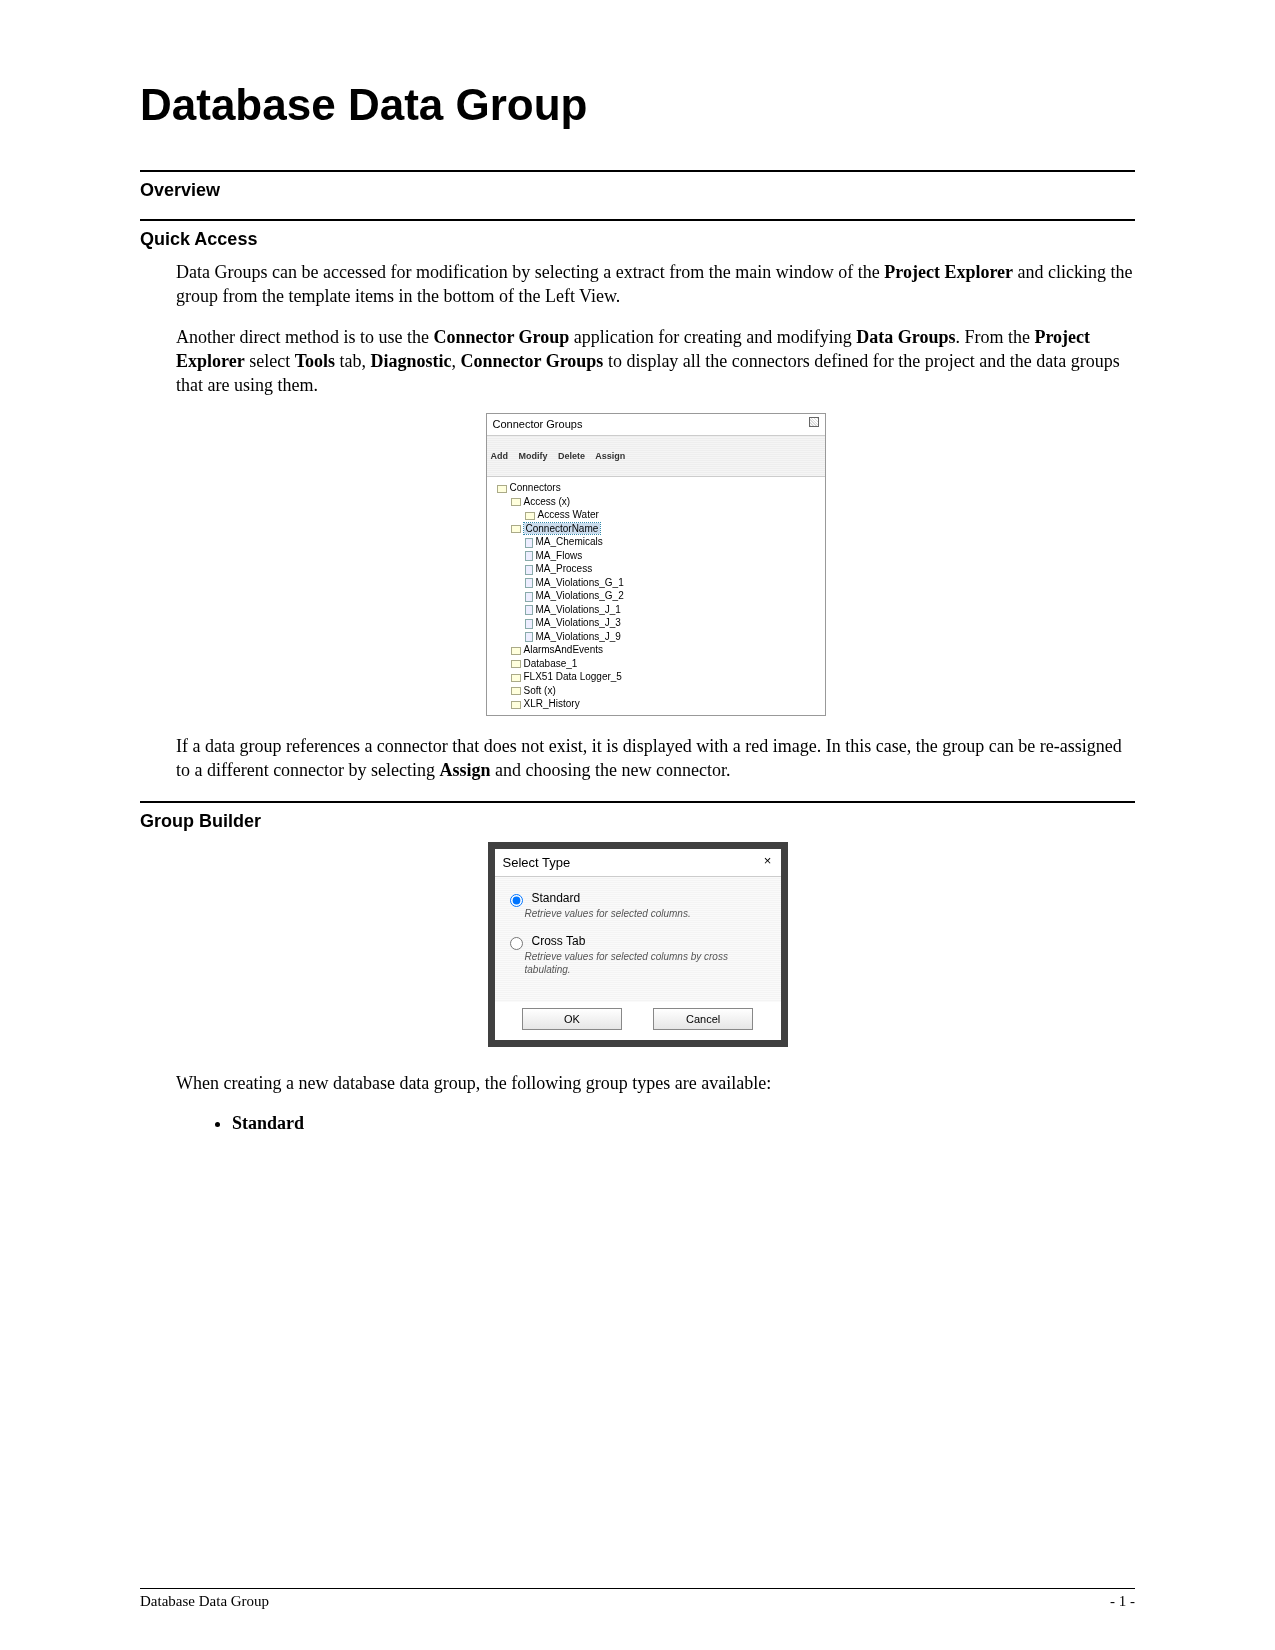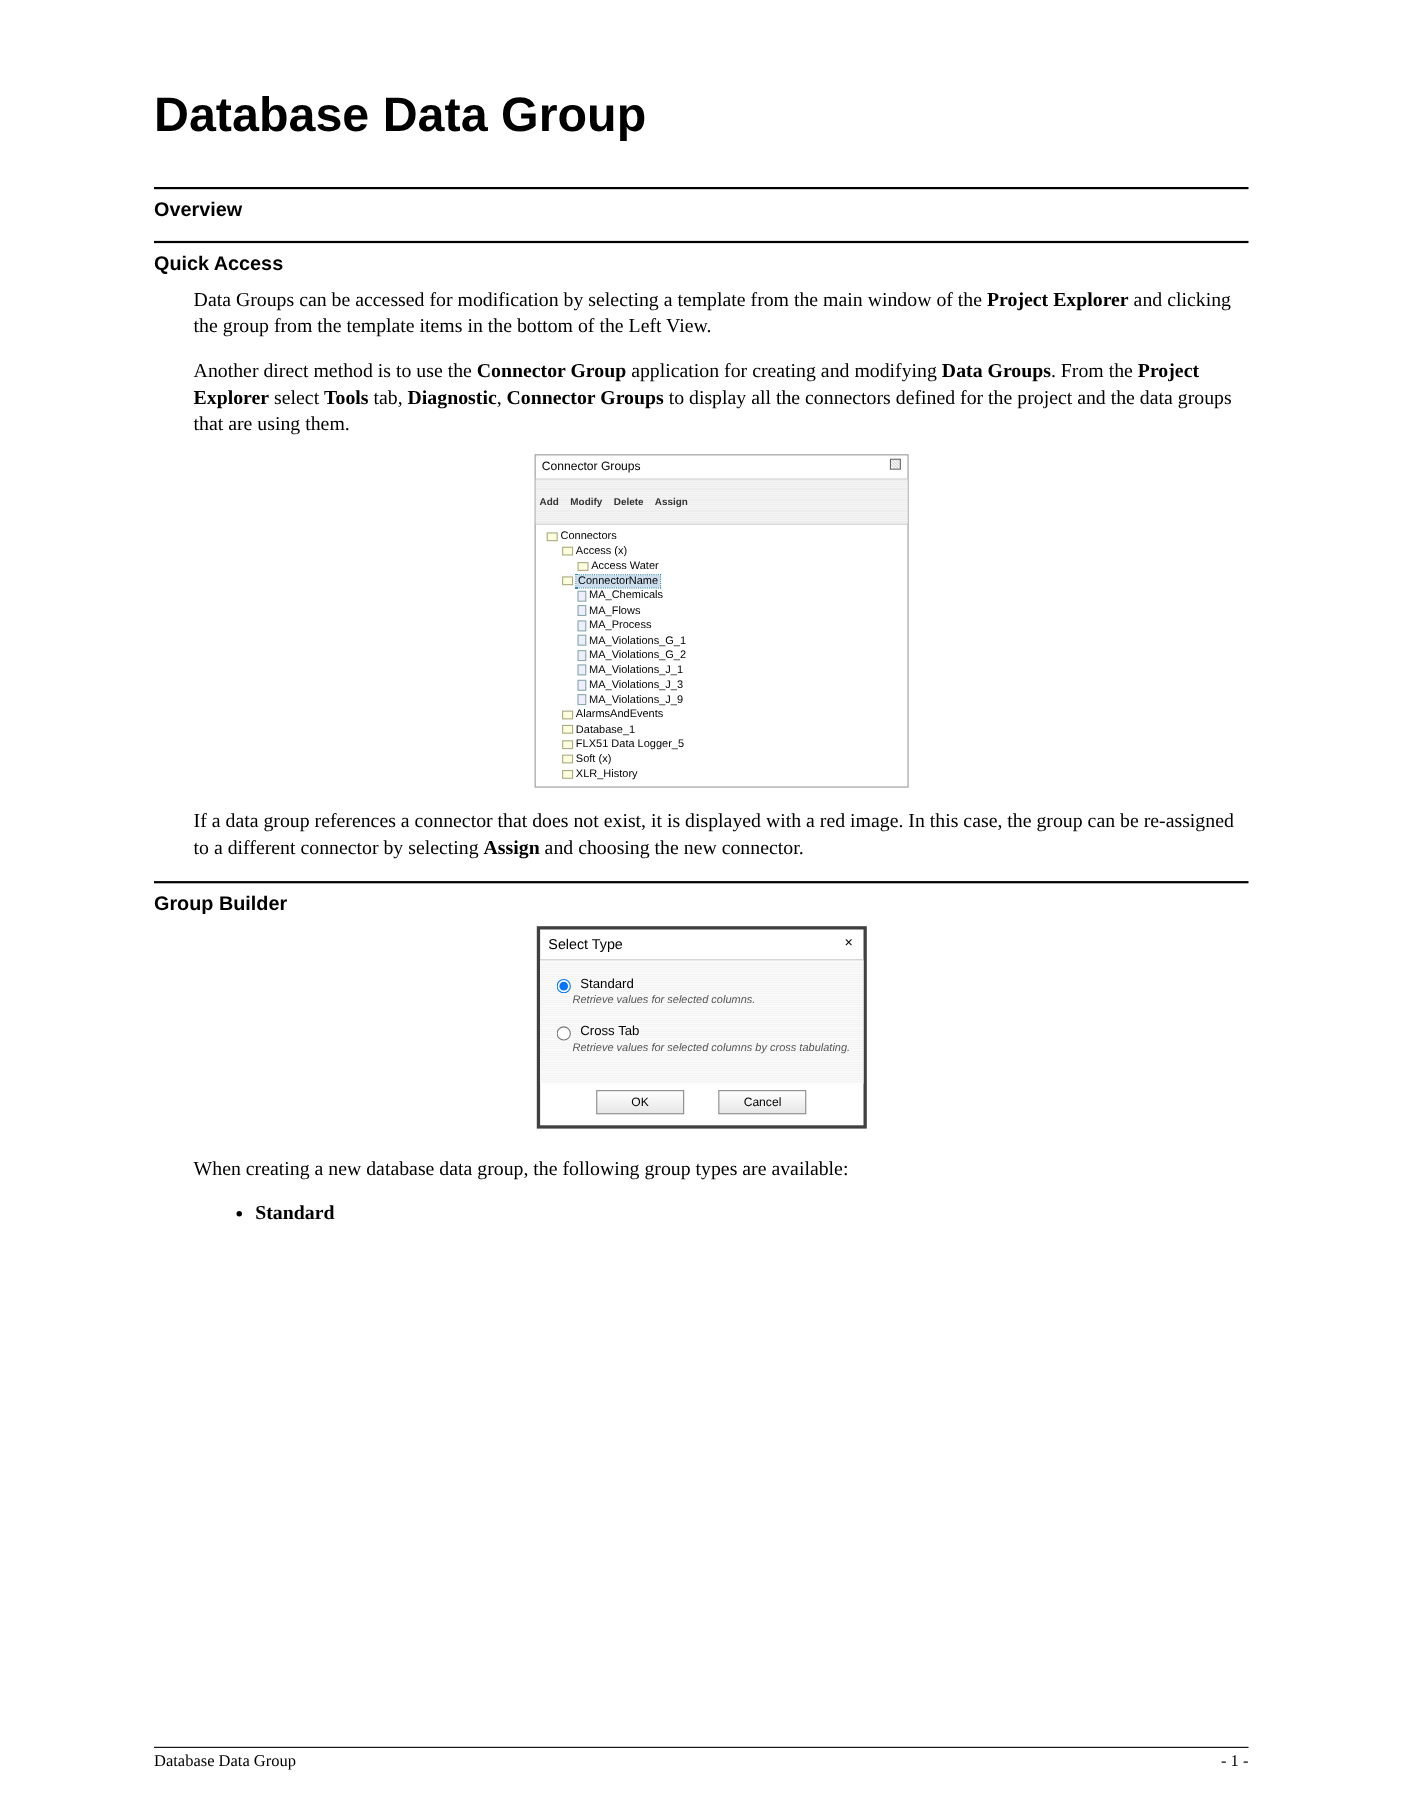--- a/index.html
+++ b/index.html
@@ -85,21 +85,21 @@
     display:inline-block;width:8px;height:10px;border:1px solid #8aa;background:#eef;
     margin-right:3px;vertical-align:middle;
   }
   .hl { background:#cde; outline:1px dotted #38a; padding:0 2px;text-align:center; }
 
   
   .st-wrap { text-align: center; margin: 6px 0 24px 0; }
   .st-window {
     display: inline-block;
     width: 300px;
-    border: 3px solid #404040;
+    border: 7px solid #404040;
     font-family: "Segoe UI", Arial, sans-serif;
     font-size: 12px;
     text-align: left;
     background: #fff;
   }
   .st-title {
     padding: 6px 8px;
     border-bottom: 1px solid #ccc;
     font-size: 13px;
     position: relative;
@@ -111,21 +111,21 @@
   }
   .st-body {
     padding: 8px 10px 12px 10px;
     background: repeating-linear-gradient(0deg,#fafafa,#fafafa 1px,#f4f4f4 1px,#f4f4f4 2px);
   }
   .st-opt { margin: 6px 0 14px 0; }
   .st-opt label { display:flex; align-items:flex-start; gap:6px; }
   .st-opt .desc { color:#555; padding-left:20px; font-size:10px; line-height:1.3;font-style:italic; }
   .st-actions { text-align:center; padding:6px 0 10px 0; }
   .st-actions button {
-    width:80px; height:22px; font-size:11px; margin:0 14px;
+    width:100px; height:22px; font-size:11px; margin:0 14px;
     border:1px solid #888; background:linear-gradient(#fff,#e6e6e6);
   }
 
   
   ul.blist { margin:0; padding-left:56px; }
   ul.blist li { margin:0 0 8px 0; }
   ul.blist li .lead { font-weight:700; }
   ul.blist li .expl { display:block; padding-left:0; margin-top:4px; }
 
   
@@ -147,21 +147,21 @@
 
   <hr class="rule">
   <div class="section-h">Overview</div>
   <div class="body-block">
   </div>
 
   <hr class="rule">
   <div class="section-h">Quick Access</div>
   <div class="body-block">
     <p>
-      <span>Data Groups can be accessed for modification by selecting a template from the main window of the </span><b>Project Explorer</b><span> and clicking the group from the template items in the bottom of the Left View.</span>
+      <span>Data Groups can be accessed for modification by selecting a extract from the main window of the </span><b>Project Explorer</b><span> and clicking the group from the template items in the bottom of the Left View.</span>
     </p>
     <p>
       <span>Another direct method is to use the </span><b>Connector Group</b><span> application for creating and modifying </span><b>Data Groups</b><span>.  From the </span><b>Project Explorer</b><span> select </span><b>Tools</b><span> tab, </span><b>Diagnostic</b><span>, </span><b>Connector Groups</b><span> to display all the connectors defined for the project and the data groups that are using them.</span>
     </p>
 
     <div class="cg-wrap">
       <div class="cg-window">
         <div class="cg-title">
           <span>Connector Groups</span>
           <span class="sqicon"></span>

